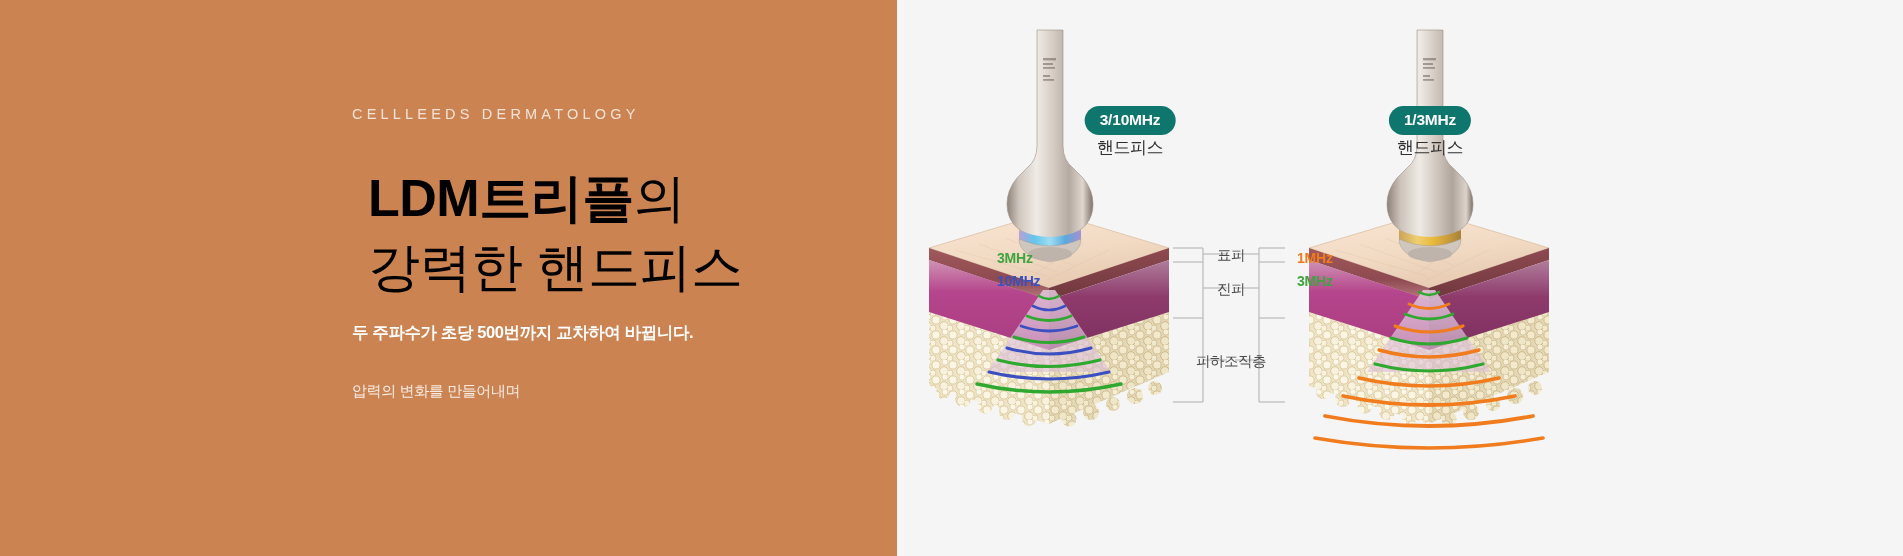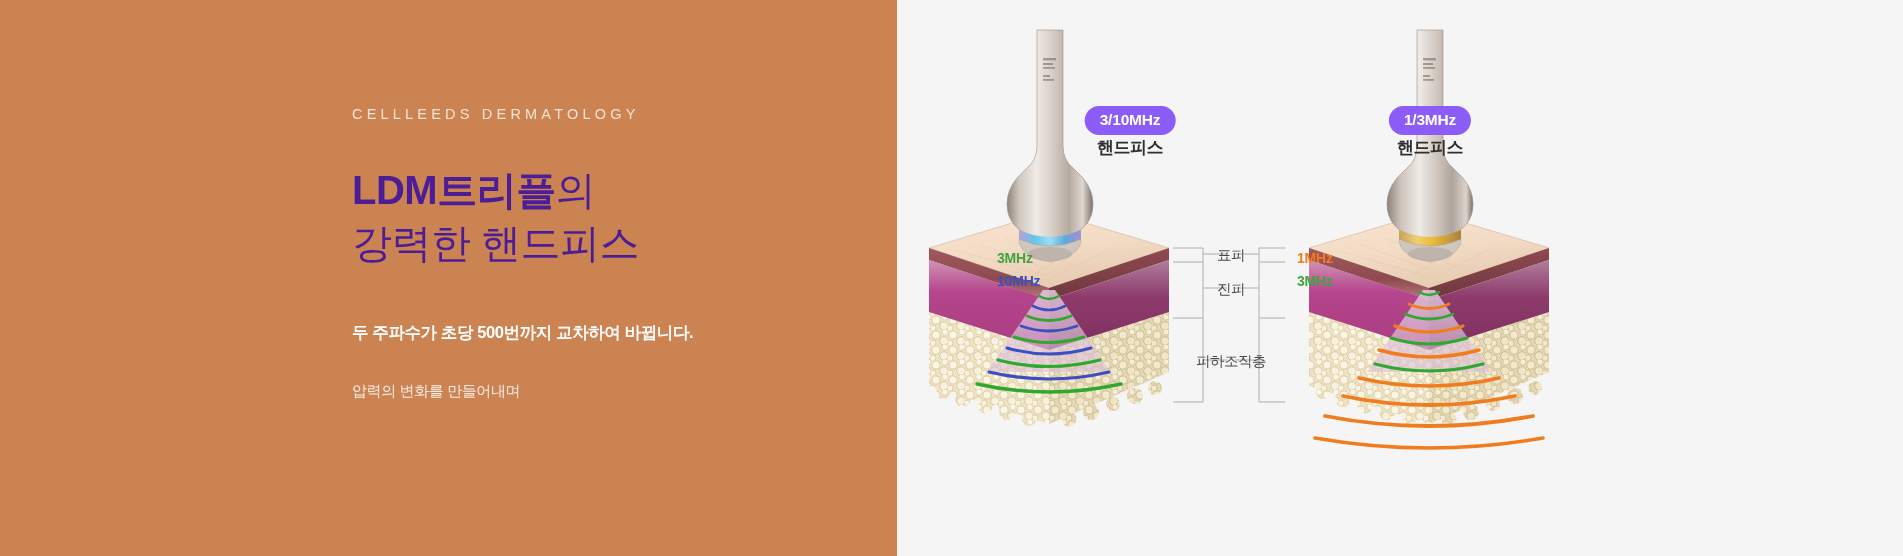--- a/index.html
+++ b/index.html
@@ -21,23 +21,23 @@
     position:absolute;
     left:352px; top:0;
     width:520px; height:440px;
   }
   .eyebrow{
     position:absolute; top:106px; left:0;
     font-size:14.5px; letter-spacing:4.2px; font-weight:400;
     color:#f3e3d6; white-space:nowrap;
   }
   .headline{
-    position:absolute; top:164px; left:0;
-    font-size:40px; line-height:1.32; font-weight:400;
-    color:#4c1d95; letter-spacing:-0.5px;
+    position:absolute; top:164px; left:16px;
+    font-size:52px; line-height:1.32; font-weight:400;
+    color:#000000; letter-spacing:-0.5px;
   }
   .headline .hl-strong{ font-weight:700; }
   .lead{
     position:absolute; top:322px; left:0;
     font-size:16.5px; font-weight:700; color:#ffffff;
     letter-spacing:-0.4px; white-space:nowrap;
   }
   .body-copy{
     position:absolute; top:378px; left:0;
     font-size:15px; line-height:1.75; font-weight:400;
@@ -56,33 +56,33 @@
 
   
   .device-group{ position:absolute; top:0; height:556px; }
   .device-group.left-dev{ left:80px; width:420px; }
   .device-group.right-dev{ left:460px; width:420px; }
 
   .badge{
     position:absolute;
     top:106px;
     padding:5px 15px 6px;
-    background:#8b5cf6;
+    background:#0f766e;
     border-radius:20px;
     color:#ffffff;
     font-size:15.5px; font-weight:700;
     letter-spacing:-0.2px;
     white-space:nowrap;
     transform:translateX(-50%);
   }
   .badge-sub{
     position:absolute;
     top:136px;
     color:#2f2f2f;
-    font-size:17px; font-weight:700;
+    font-size:17px; font-weight:400;
     letter-spacing:-0.5px;
     white-space:nowrap;
     transform:translateX(-50%);
   }
 
   .freq-label{
     position:absolute;
     font-size:14px; font-weight:700;
     letter-spacing:-0.2px; white-space:nowrap;margin-top:36px;
   }

